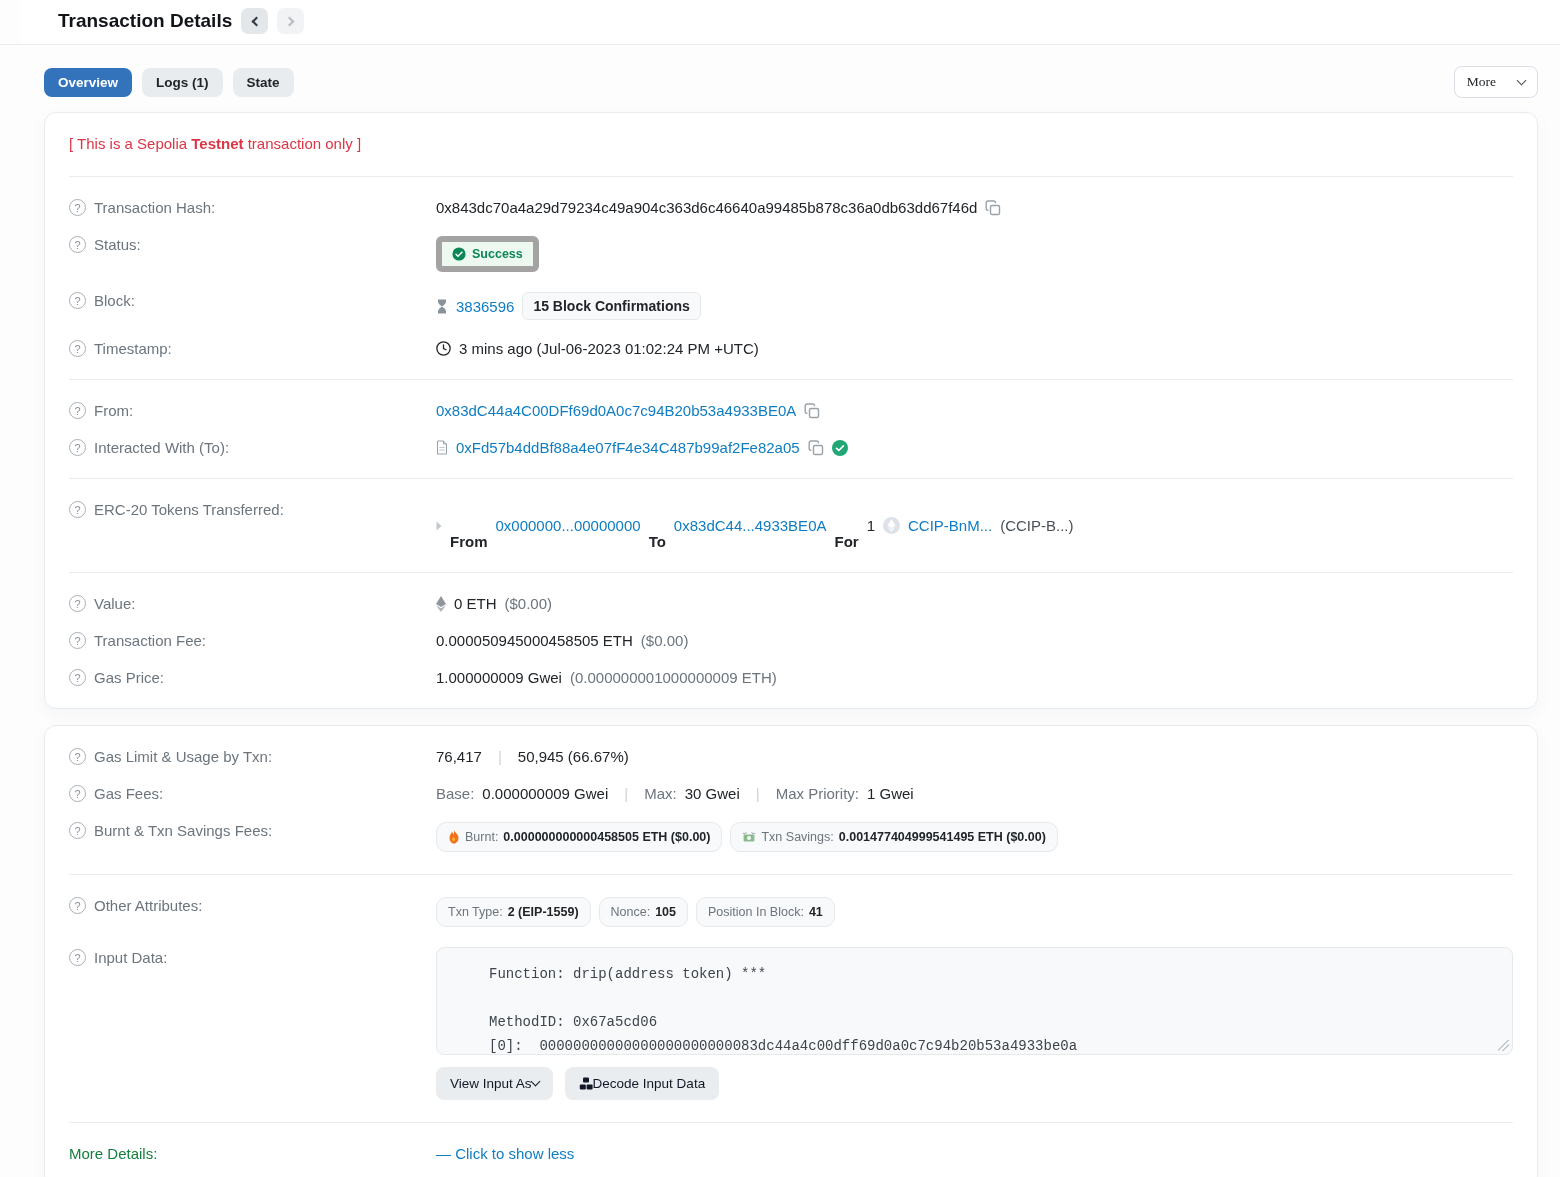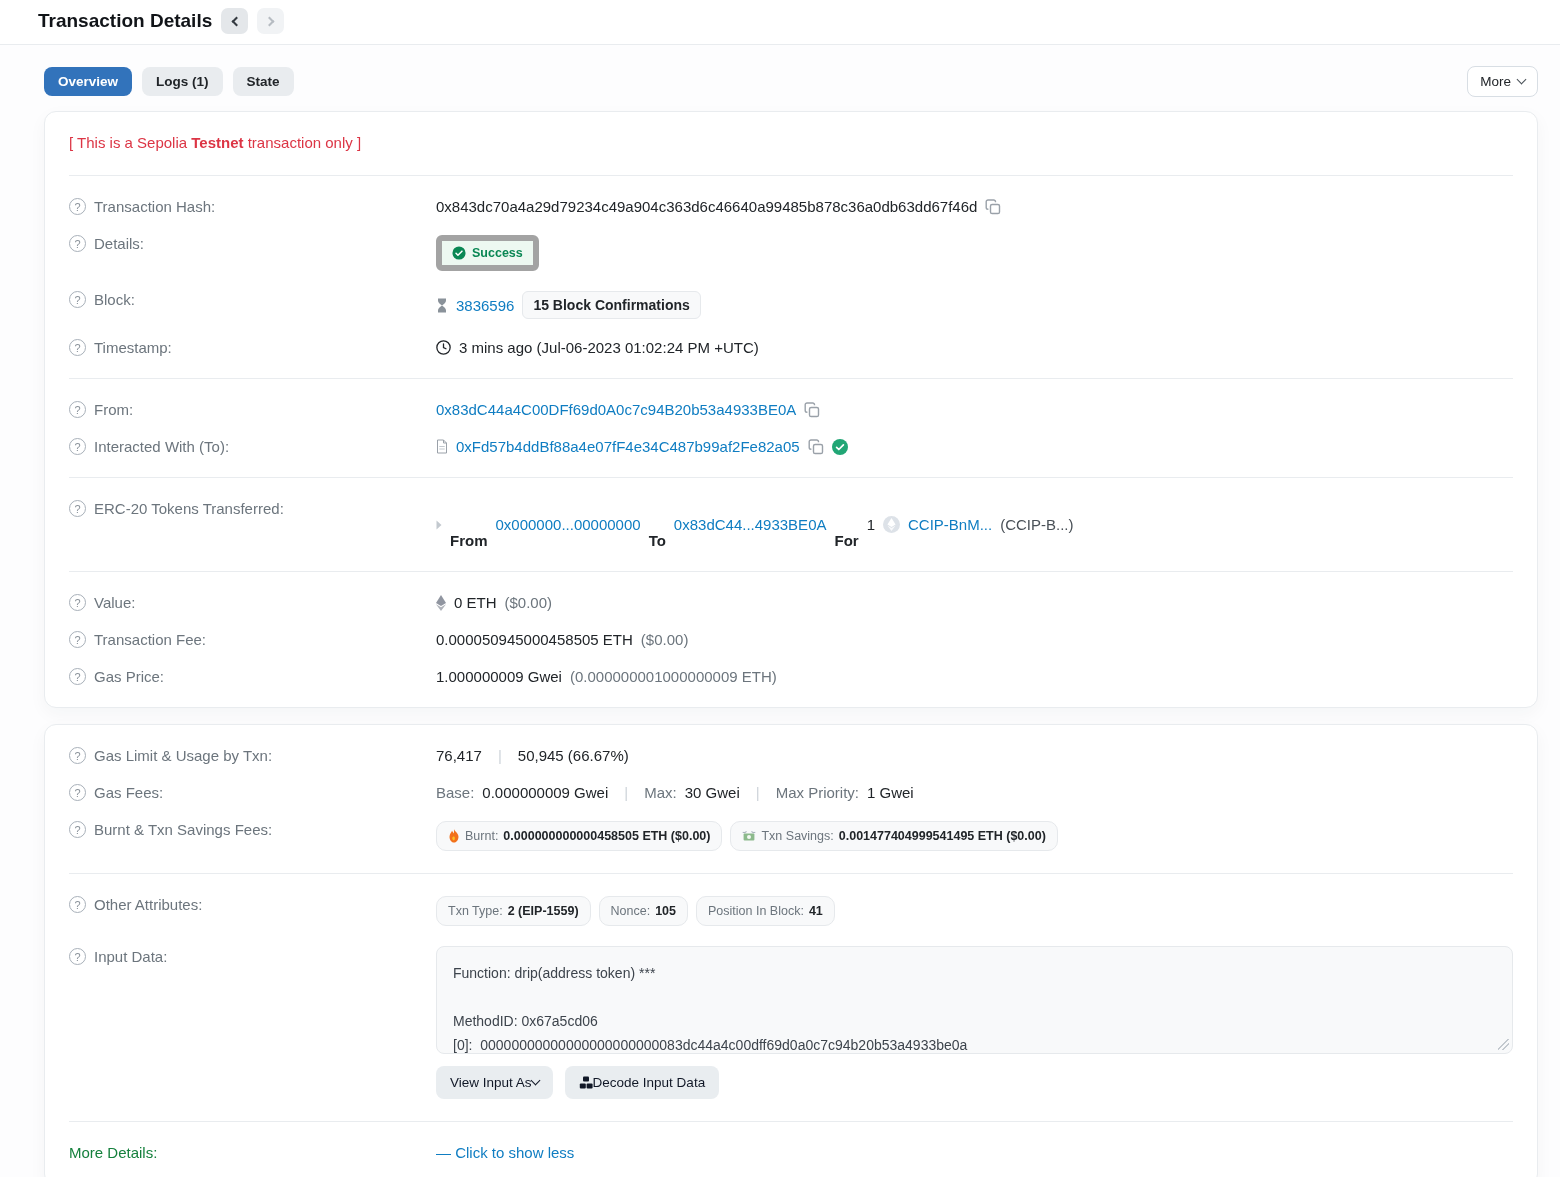--- a/index.html
+++ b/index.html
@@ -2,38 +2,38 @@
 <html><head>
 <meta charset="utf-8">
 <style>
   * { box-sizing: border-box; margin: 0; padding: 0; }
   html,body { width:1560px; height:1177px; overflow:hidden; }
   body {
     font-family: "Liberation Sans", "DejaVu Sans", sans-serif;
     background:#fdfdfe; color:#212529; font-size:15px;
   }
   
-  .page-header { display:flex; align-items:center; gap:9px; padding:8px 0 10px 38px; background:#fff; }
+  .page-header { display:flex; align-items:center; gap:9px; padding:8px 0 10px 38px; background:#fff;margin-left:20px; }
   .page-title { font-size:19px; font-weight:bold; color:#111418; }
   .nav-btn { width:27px; height:26px; border-radius:7px; border:none; display:inline-flex;
              align-items:center; justify-content:center; cursor:pointer; }
   .nav-btn.prev { background:#e4e7ea; }
   .nav-btn.next { background:#f1f3f5; }
   .chev { width:7px; height:7px; border-right:2px solid #343a40; border-bottom:2px solid #343a40; display:inline-block; }
   .chev.left  { transform:rotate(135deg); margin-left:3px; }
   .chev.right { transform:rotate(-45deg); margin-right:3px; border-color:#b6bcc2; }
   .header-rule { border:none; border-top:1px solid #e9ecef; }
   
   .tabbar { display:flex; align-items:center; padding:21px 22px 14px 44px; }
   .tabs { display:flex; gap:10px; flex:1; }
   .tab { font-size:13.5px; font-weight:600; padding:7px 14px; border-radius:8px;
          background:#e9ecef; color:#212529; border:none; cursor:pointer; }
   .tab.active { background:#3273bb; color:#fff; }
   .more-btn { font-size:13.5px; background:#fff; border:1px solid #d8dee4; border-radius:8px;
-              padding:7px 12px; display:inline-flex; align-items:center; gap:7px; color:#212529; cursor:pointer; }
+              padding:7px 12px; display:inline-flex; align-items:center; gap:22px; color:#212529; cursor:pointer;font-family:Liberation Serif, serif; }
   .chev-down { width:7px; height:7px; border-right:1.7px solid #495057; border-bottom:1.7px solid #495057;
                transform:rotate(45deg); display:inline-block; margin-top:-4px; }
   
   .card { margin:0 22px 16px 44px; background:#fff; border:1px solid #e9ecef; border-radius:12px;
           box-shadow:0 6px 18px rgba(30,41,59,.04); }
   .divider { border:none; border-top:1px solid #e9ecef; margin:8px 24px; }
   .warning { padding:22px 24px 16px; color:#dc3545; font-size:15px; }
   .warning b { font-weight:bold; }
   .section { padding:4px 0; }
   .row { display:flex; align-items:flex-start; padding:10px 24px; }
@@ -57,21 +57,21 @@
           border-radius:10px; padding:7px 11px; font-size:12.5px; }
   .chip .lbl { color:#6c757d; }
   .chip .val { font-weight:bold; color:#212529; }
   .token-circle { width:17px; height:17px; border-radius:50%; background:#dde2e8; display:inline-flex;
                   align-items:center; justify-content:center; flex:none; }
   
   .input-col { flex:1; }
   .inputbox { position:relative; background:#f8f9fa; border:1px solid #e6e9ec; border-radius:8px;
               padding:14px 16px; font-family:"DejaVu Sans Mono","Liberation Mono",monospace;
               font-size:14px; line-height:24px; color:#3d444c; height:108px; overflow:hidden; }
-  .inputbox pre { font-family:Liberation Sans, sans-serif; }
+  .inputbox pre { font-family:Liberation Mono, monospace;margin-left:36px; }
   .grip { position:absolute; right:3px; bottom:3px; width:11px; height:11px; cursor:nwse-resize;
           background:linear-gradient(135deg,transparent 0 45%,#c3c9cf 45% 53%,transparent 53% 66%,#c3c9cf 66% 74%,transparent 74%); }
   .input-actions { display:flex; gap:12px; margin-top:12px; }
   .util-btn { display:inline-flex; align-items:center; gap:0; background:#e9edf0; border:none;
               border-radius:8px; padding:9px 14px; font-size:13.5px; color:#111827; cursor:pointer;
               font-family:inherit; }
   .chev-down.dark { border-color:#111827; }
 </style>
 </head>
 <body>
@@ -120,21 +120,21 @@
               <rect x="5.5" y="5.5" width="9" height="9" rx="1.6"></rect>
               <path d="M10.5 3.2V2.8A1.8 1.8 0 0 0 8.7 1H3A1.8 1.8 0 0 0 1.2 2.8v5.7A1.8 1.8 0 0 0 3 10.3h.4"></path>
             </svg>
         </span>
       </div>
     </div>
 
     <div class="row">
       <div class="row-label">
         <span class="qicon">?</span>
-        <span>Details:</span>
+        <span>Status:</span>
       </div>
       <div class="row-value">
         <span class="badge-success">
           <svg width="14" height="14" viewBox="0 0 16 16">
               <circle cx="8" cy="8" r="7.5" fill="#0a8754"></circle>
               <path d="M4.6 8.3l2.2 2.2 4.6-4.6" stroke="#fff" stroke-width="1.7" fill="none" stroke-linecap="round" stroke-linejoin="round"></path>
             </svg>
           <span>Success</span>
         </span>
       </div>

